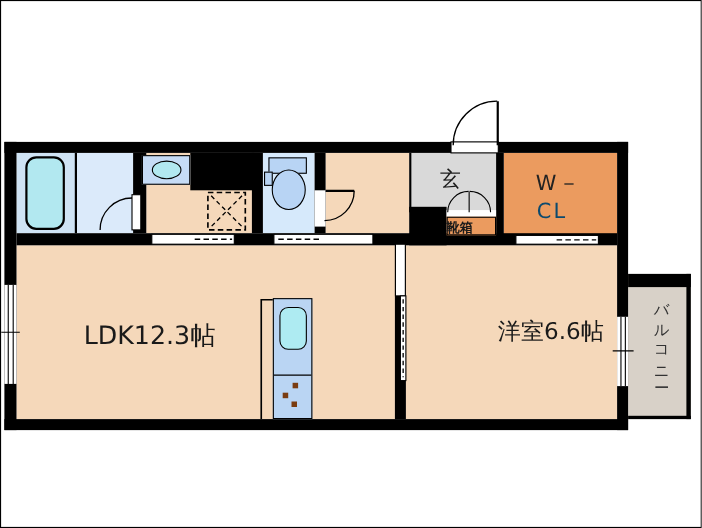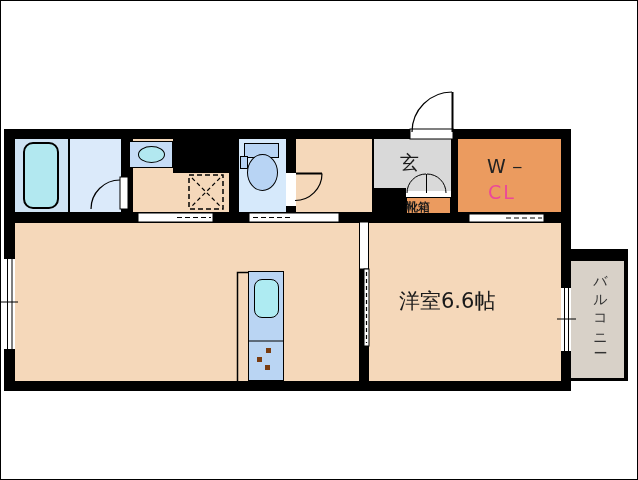--- a/index.html
+++ b/index.html
@@ -95,20 +95,21 @@
 
     <rect x="560" y="287" width="10" height="63" fill="#fff"></rect>
     <line x1="563.5" y1="287" x2="563.5" y2="350" stroke="#000" stroke-width="1"></line>
     <line x1="567.5" y1="287" x2="567.5" y2="350" stroke="#000" stroke-width="1"></line>
     <line x1="556" y1="318" x2="575" y2="318" stroke="#000" stroke-width="1"></line>
 
     <path d="M247,271.5 H236.5 V380" fill="none" stroke="#000" stroke-width="1.5"></path>
     <line x1="248" y1="340" x2="282" y2="340" stroke="#000" stroke-width="1"></line>
   </svg>
 
-  <div class="label" style="left:398px;top:286px;width:150px;text-align:left;font-size:21px;">洋室6.6帖</div>
+  <div class="label" style="left:55px;top:289px;width:160px;text-align:center;font-size:23px;">LDK12.3帖</div>
+  <div class="label" style="left:398px;top:286px;width:150px;text-align:right;font-size:21px;">洋室6.6帖</div>
   <div class="label" style="left:486px;top:153px;font-size:19px;letter-spacing:2px;color:#222;">W－</div>
-  <div class="label" style="left:487px;top:180px;font-size:19px;letter-spacing:2px;color:#ec4899;">CL</div>
+  <div class="label" style="left:487px;top:180px;font-size:19px;letter-spacing:2px;color:#0c4a6e;">CL</div>
   <div class="label" style="left:399px;top:149px;font-size:19px;">玄</div>
   <div class="label" style="left:405px;top:198px;width:45px;font-size:12px;font-weight:bold;">靴箱</div>
   <div class="label" style="left:591px;top:264px;font-size:14px;letter-spacing:4px;color:#333;writing-mode:vertical-rl;text-orientation:upright;">バルコニー</div>
 
 </div>
 
 </body></html>

